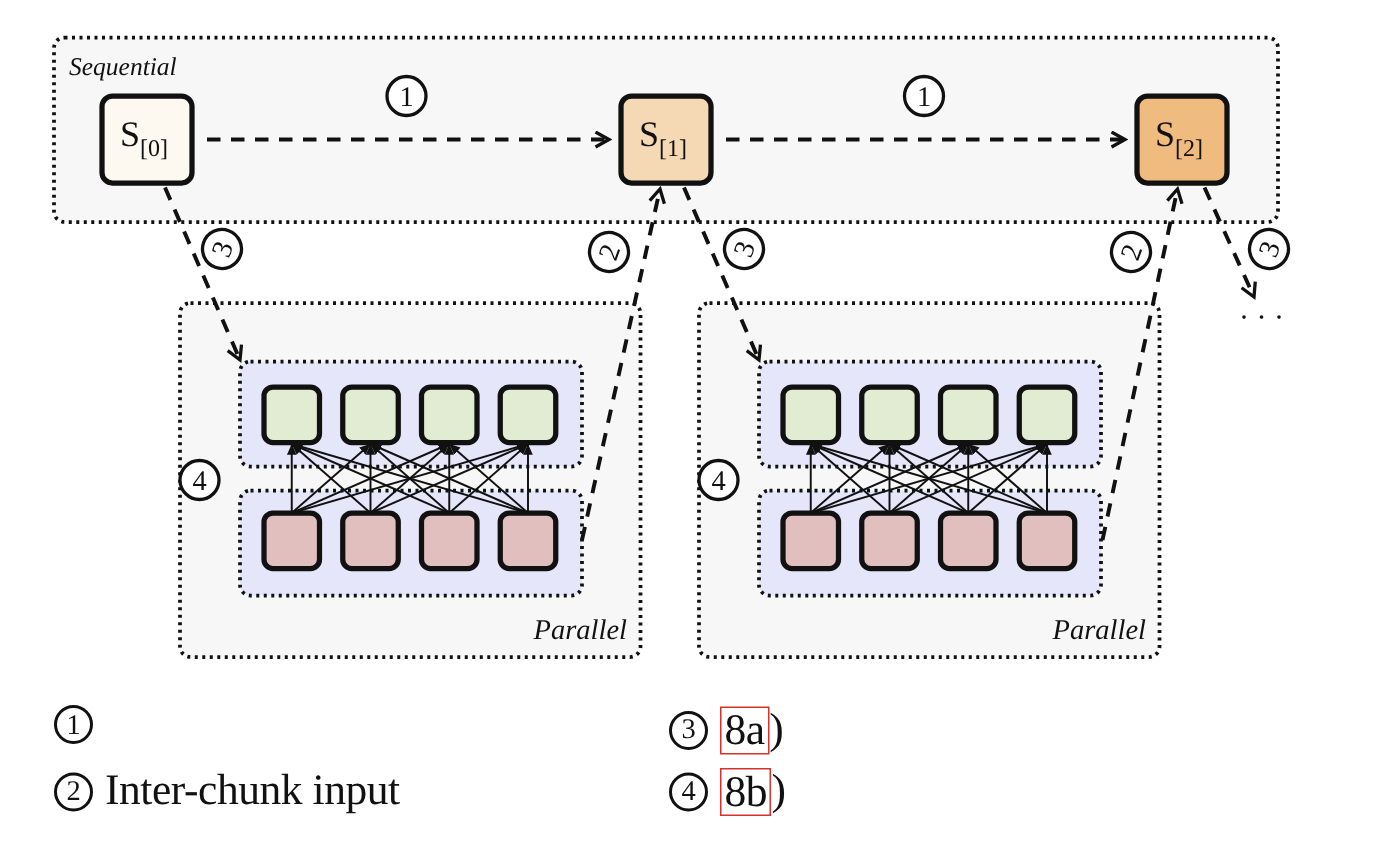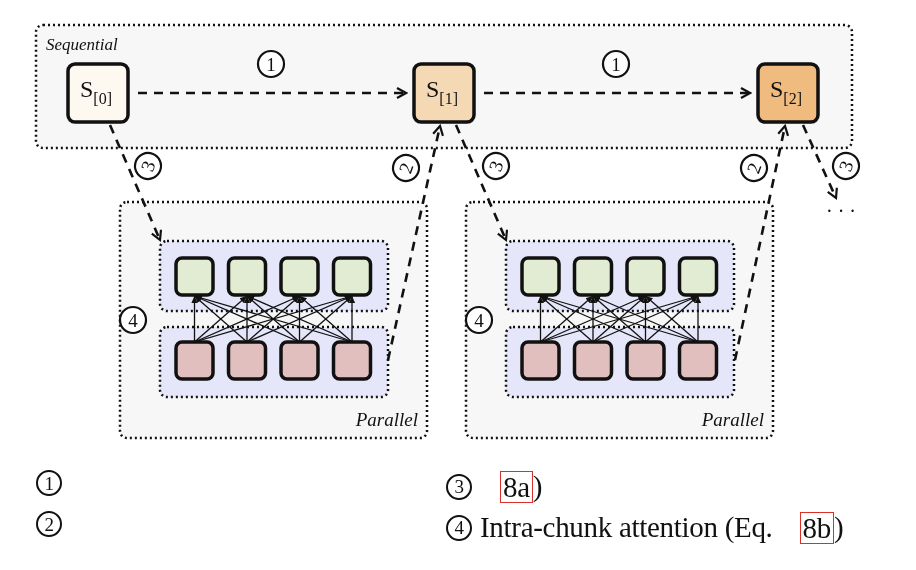--- a/index.html
+++ b/index.html
@@ -14,21 +14,21 @@
     display: flex; align-items: center;
     white-space: nowrap;
     letter-spacing: -0.3px;
   }
   .legend .num {
     display: inline-flex; align-items: center; justify-content: center;
     width: 26px; height: 26px; border: 2px solid #111; border-radius: 50%;
     font-size: 19px; margin-right: 8px; box-sizing: border-box; line-height: 1;
   }
   .legend .ref {
-    border: 1.5px solid #d9302a; padding: 0 2px; line-height: 30px; margin-left: 20px;
+    border: 1.5px solid #d9302a; padding: 0 2px; line-height: 30px;
   }
 </style>
 </head>
 <body>
 
 <svg id="diagram" width="916" height="460" viewBox="0 0 916 460">
   <defs>
     <marker id="openArrow" viewBox="0 0 12 12" refX="10" refY="6" markerWidth="12" markerHeight="12" orient="auto" markerUnits="userSpaceOnUse">
       <path d="M1,1 L10,6 L1,11" fill="none" stroke="#111" stroke-width="2.2"></path>
     </marker>
@@ -165,24 +165,24 @@
     </g>
 
   <text x="826" y="218" class="serif" font-size="20" fill="#111">· · ·</text>
 </svg>
 
 <div class="legend" style="left:36px; top:470px;">
   <span class="num">1</span>
 </div>
 <div class="legend" style="left:36px; top:511px;">
   <span class="num">2</span>
+  <span>Inter-chunk input</span>
 </div>
 <div class="legend" style="left:446px; top:470px;">
   <span class="num">3</span>
   <span class="ref">8a</span>
   <span>)</span>
 </div>
 <div class="legend" style="left:446px; top:511px;">
   <span class="num">4</span>
-  <span style="white-space:pre">Intra-chunk attention (Eq. </span>
   <span class="ref">8b</span>
   <span>)</span>
 </div>
 
 </body></html>

